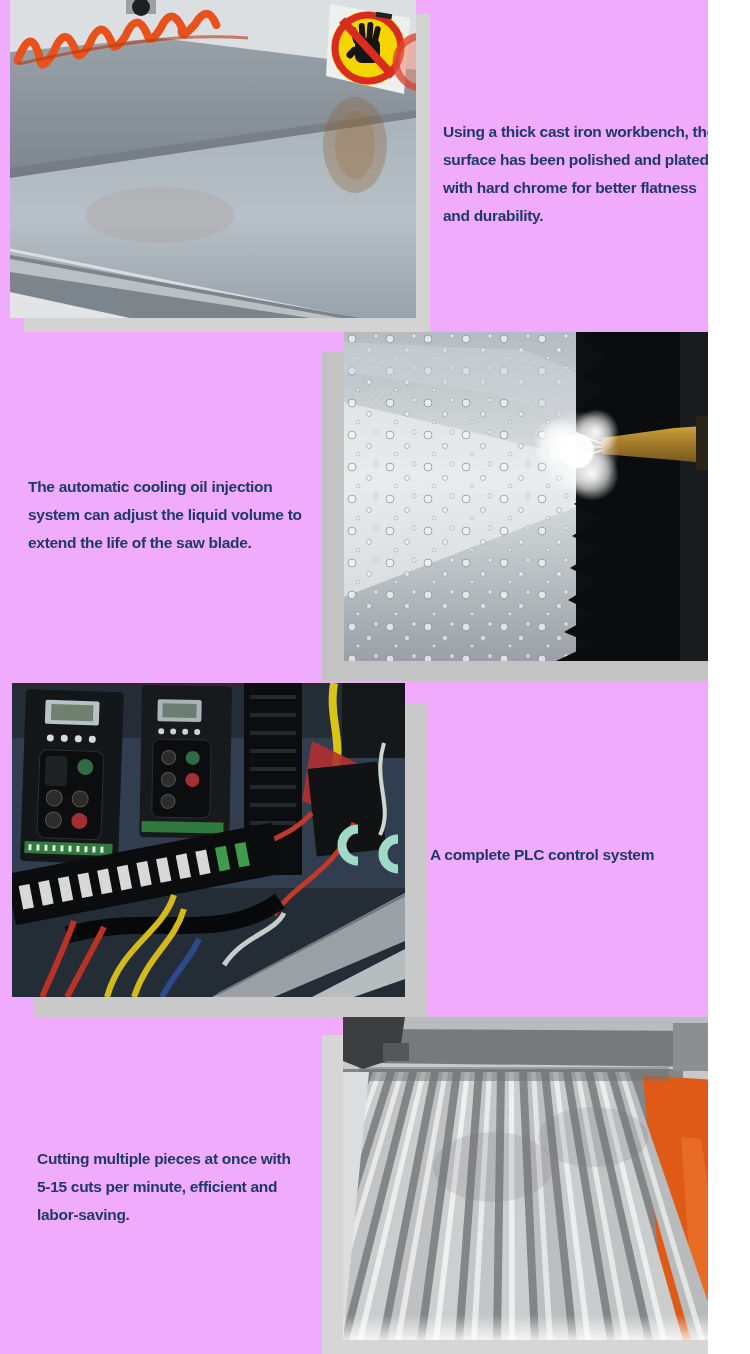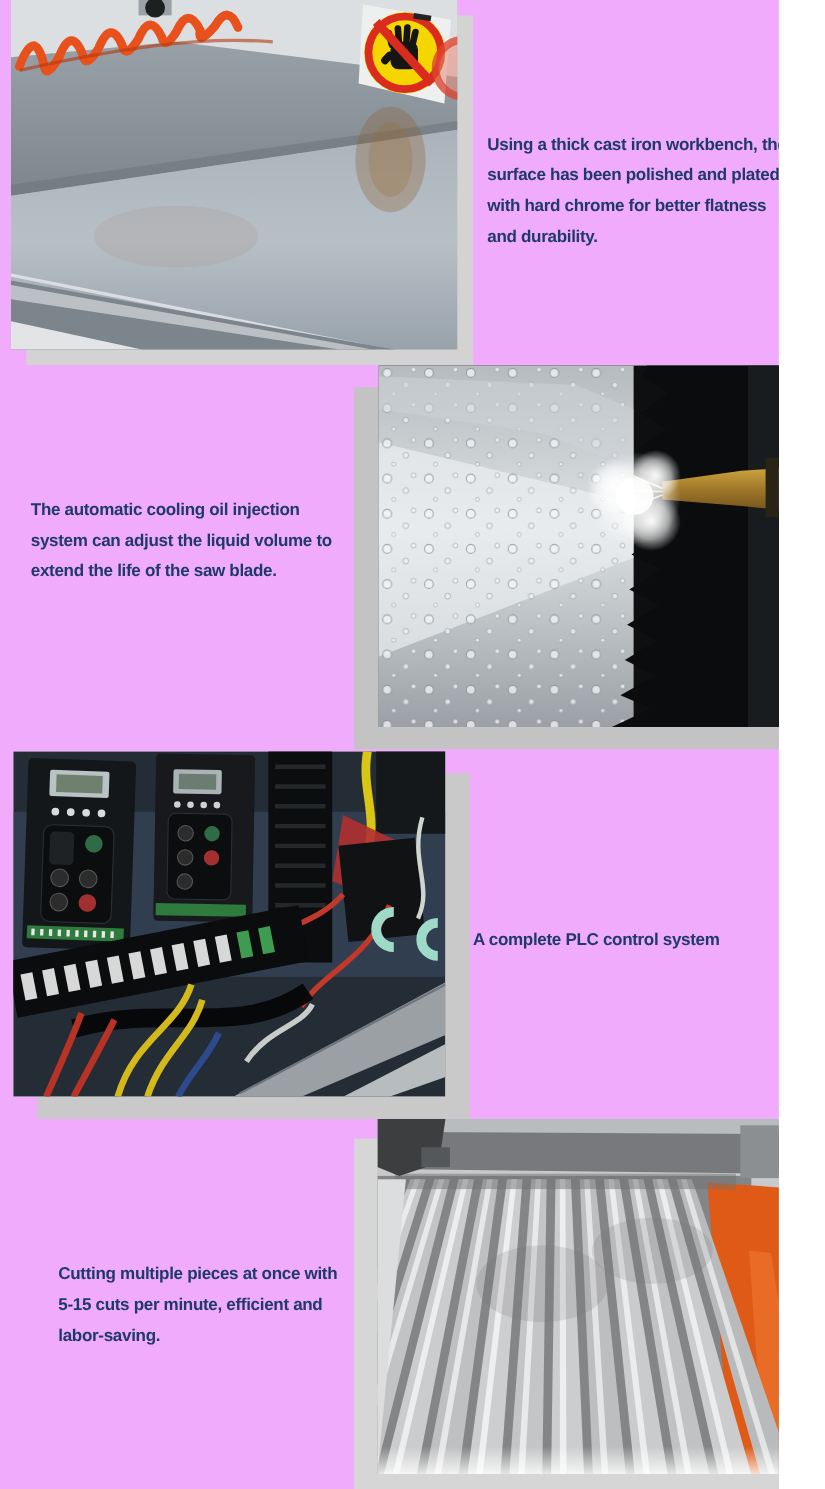--- a/index.html
+++ b/index.html
@@ -128,21 +128,21 @@
       <g>
         <circle cx="233" cy="121" r="42" fill="url(#g-mist)"></circle>
         <circle cx="214" cy="110" r="25" fill="url(#g-mist)"></circle>
         <circle cx="248" cy="142" r="27" fill="url(#g-mist)"></circle>
         <circle cx="252" cy="100" r="23" fill="url(#g-mist)"></circle>
         <circle cx="233" cy="119" r="17" fill="#ffffff" opacity=".9"></circle>
       </g>
     </svg>
   </div>
 
-  <div class="caption" style="left:28px;top:450px;">The automatic cooling oil injection
+  <div class="caption" style="left:28px;top:473px;">The automatic cooling oil injection
 system can adjust the liquid volume to
 extend the life of the saw blade.</div>
 
   <div class="shadow" style="left:34px;top:703px;width:393px;height:314px;background:#c9c9c9;"></div>
 
   <div class="photo" style="left:12px;top:683px;width:393px;height:314px;">
     <svg viewBox="0 0 393 314" preserveAspectRatio="none">
       <rect width="393" height="314" fill="#242c36"></rect>
       <rect x="0" y="55" width="393" height="150" fill="#3d4f66" opacity=".55"></rect>
       <rect x="330" y="0" width="63" height="75" fill="#15181b"></rect>
@@ -302,17 +302,17 @@
         <polygon points="28,12 370,14 370,50 28,46" fill="#77797c"></polygon>
         <rect x="330" y="6" width="58" height="48" fill="#8c8f92"></rect>
         <polygon points="0,0 62,0 56,40 20,52 0,44" fill="#3c3e40"></polygon>
         <rect x="40" y="26" width="26" height="18" fill="#55585a"></rect>
       </g>
       <polygon points="0,55 26,55 0,323" fill="#dcddde"></polygon>
       <rect x="0" y="298" width="388" height="25" fill="url(#g-fade)"></rect>
     </svg>
   </div>
 
-  <div class="caption" style="left:37px;top:1145px;margin-left:16px;">Cutting multiple pieces at once with
+  <div class="caption" style="left:37px;top:1145px;">Cutting multiple pieces at once with
 5-15 cuts per minute, efficient and
 labor-saving.</div>
 
 </div>
 
 </body></html>

